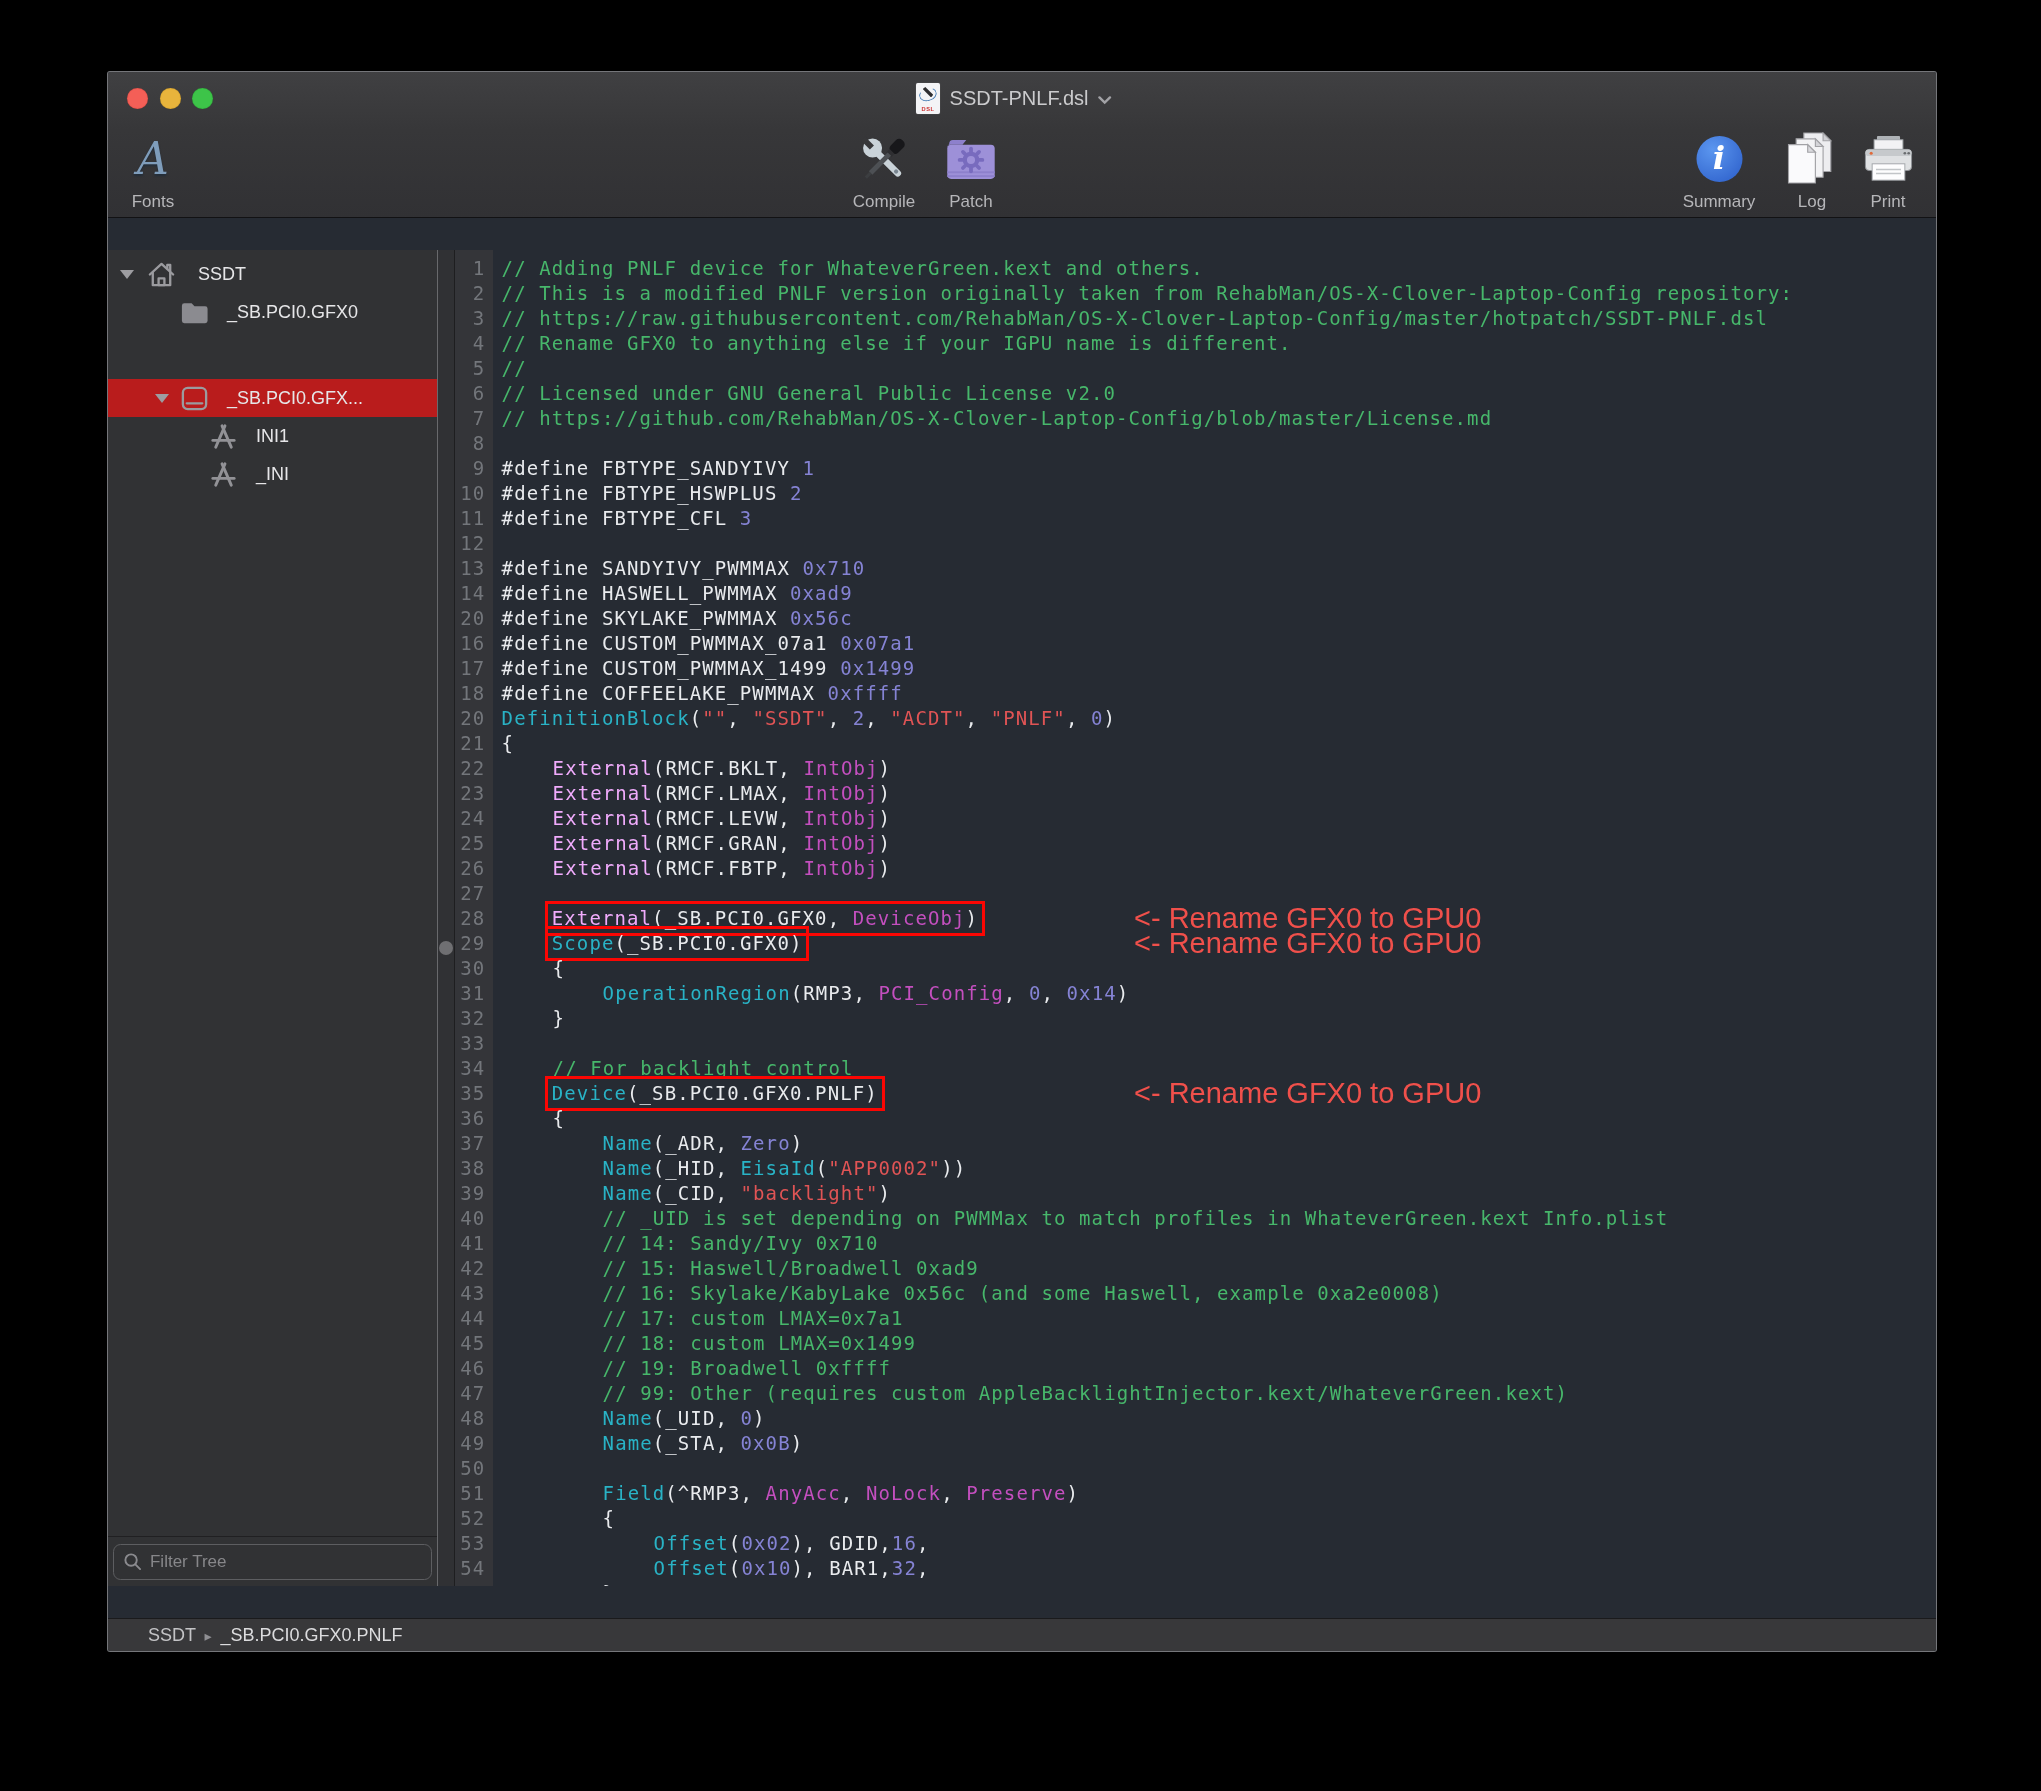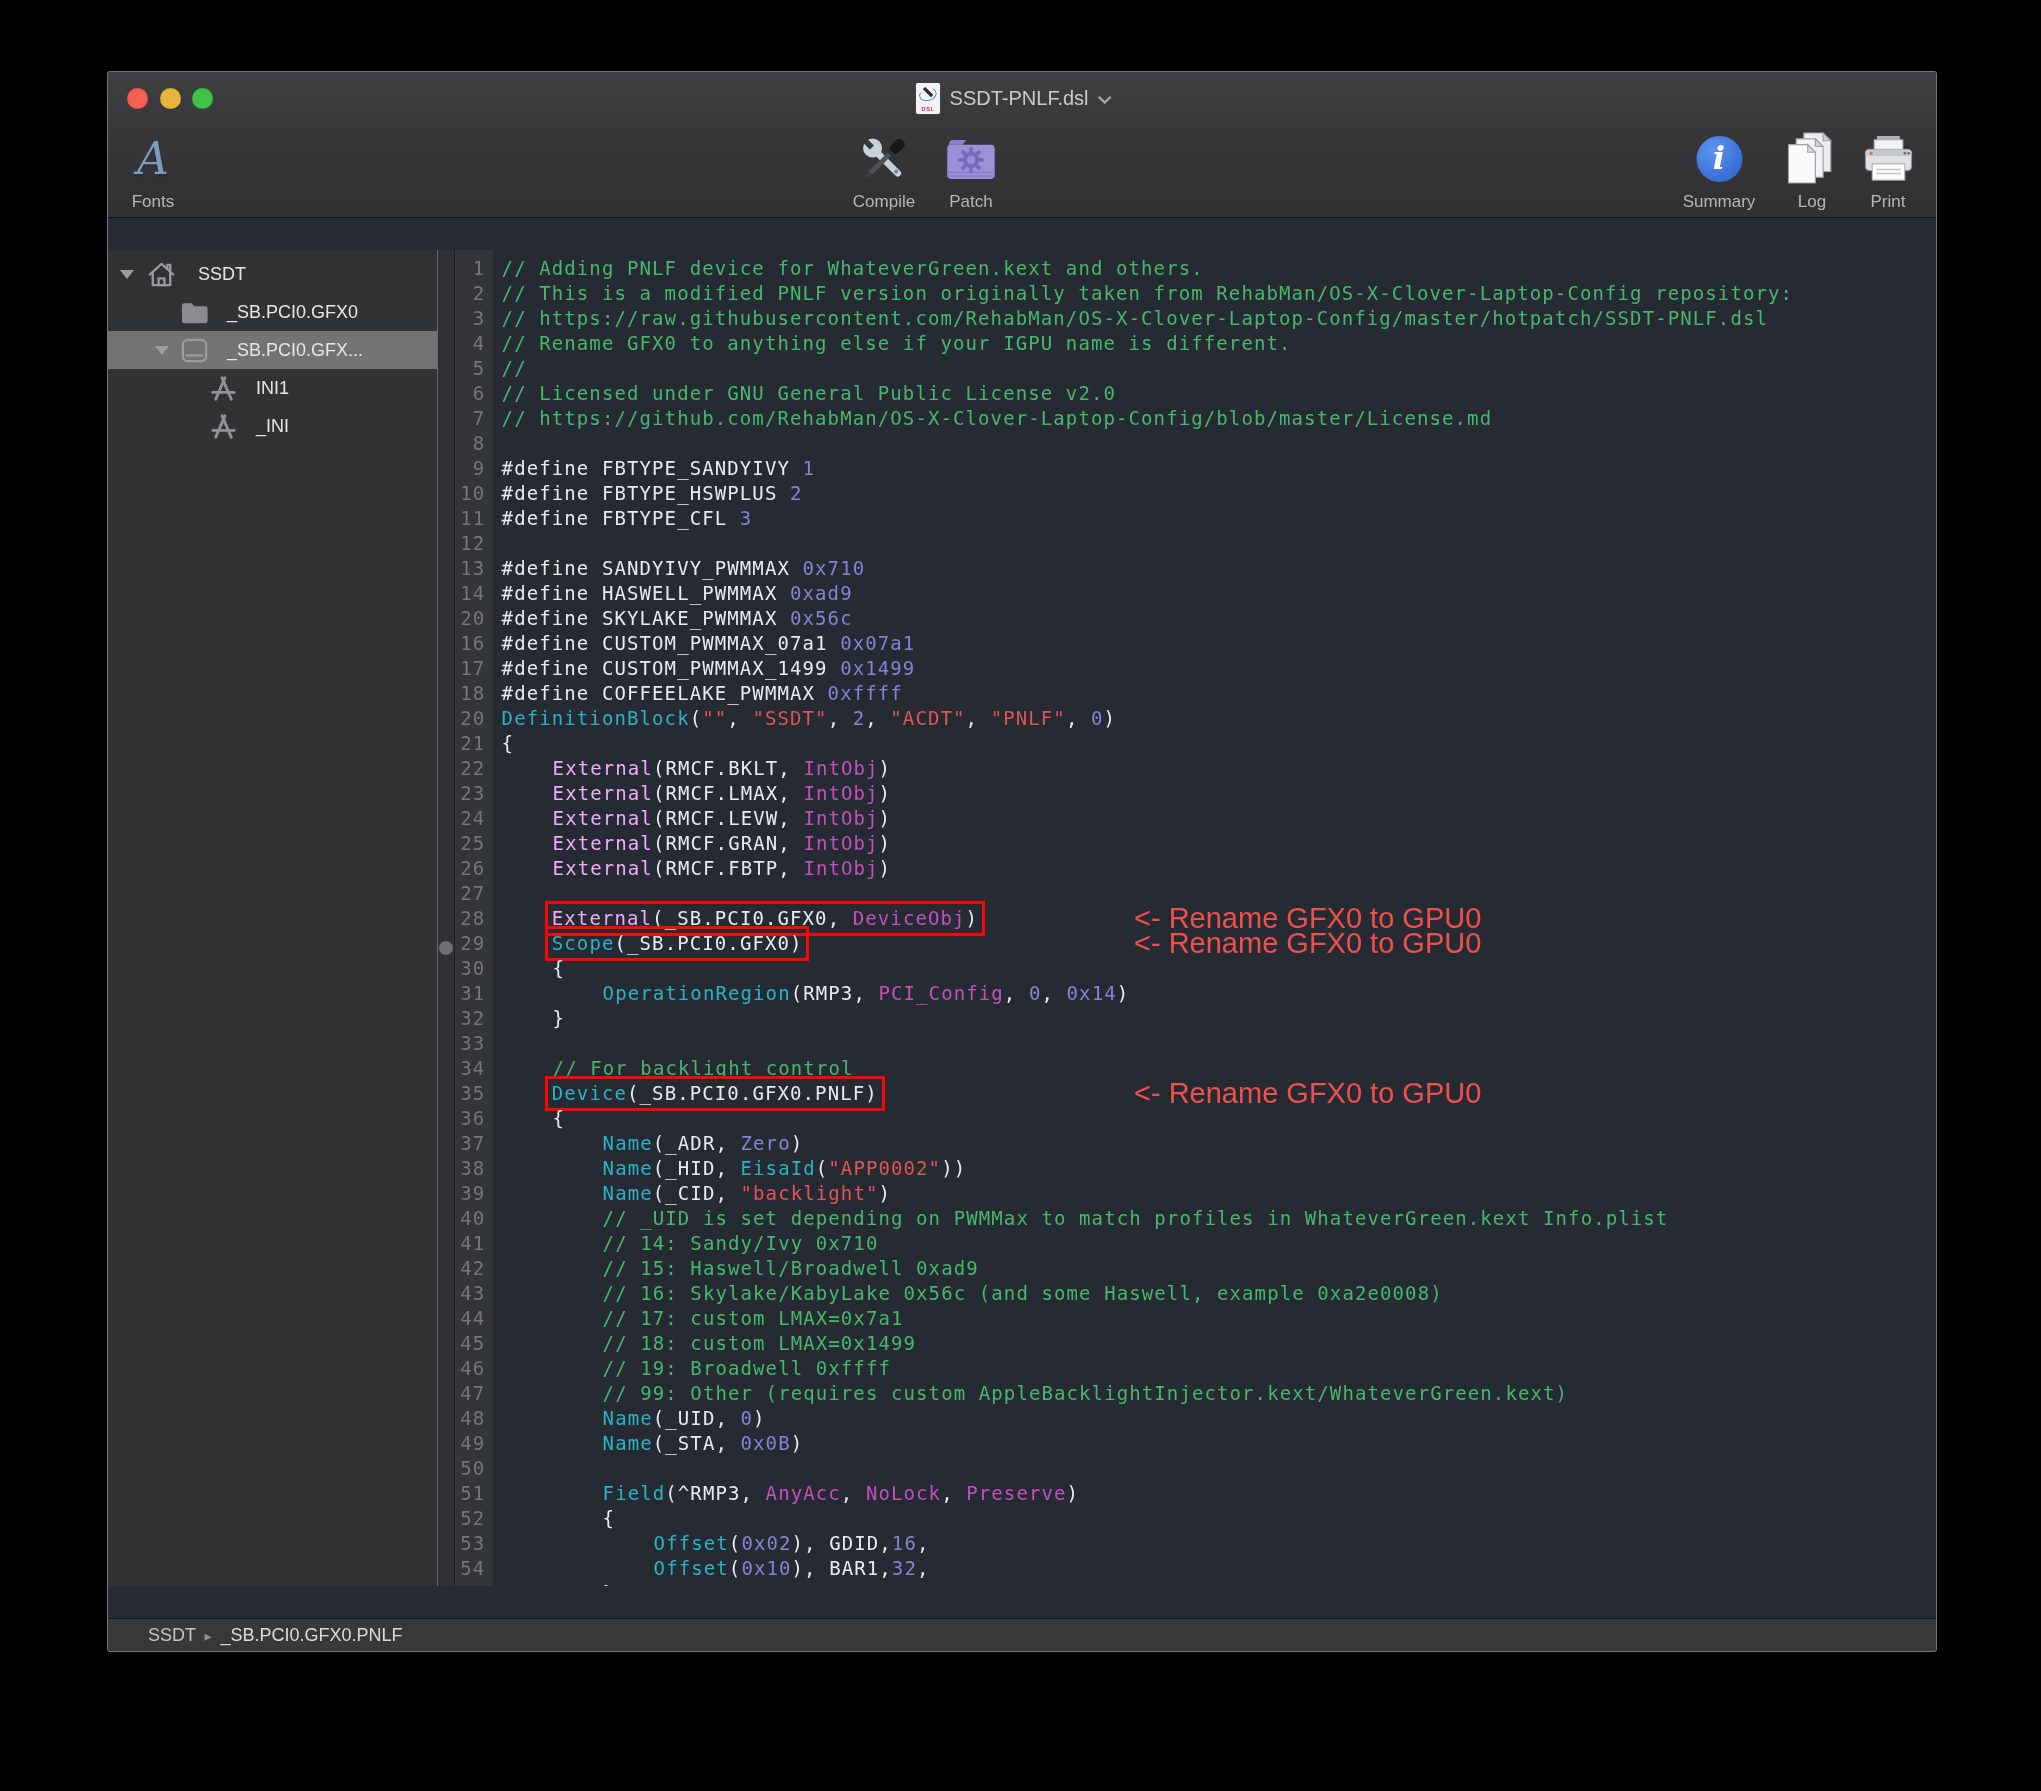--- a/index.html
+++ b/index.html
@@ -47,21 +47,21 @@
                 display:flex; align-items:center; justify-content:center; }
   .sum-i { font-family:"DejaVu Serif", serif; font-style:italic; font-weight:bold;
            font-size:32.5px; color:#fff; line-height:1; margin-top:-2.9px; }
 
   
   .main { flex:1 1 auto; display:flex; min-height:0; }
   .sidebar { flex:0 0 330px; background:#313234; border-right:1px solid #68696c;
              position:relative; }
   .tree { position:absolute; top:4.8px; left:0; right:0; }
   .trow { position:relative; height:38px; }
-  .trow.selected { background:#737373; }
+  .trow.selected { background:#b91c1c;margin-top:48px; }
   .disc { position:absolute; top:15.3px; width:0; height:0;
           border-left:7.6px solid transparent; border-right:7.6px solid transparent;
           border-top:9.6px solid #9d9da1; }
   .ticon { position:absolute; top:3.8px; }
   .tlabel { position:absolute; top:50%; transform:translateY(-50%);
             font-size:18px; color:#e6e6e8; white-space:nowrap; }
   .filterarea { position:absolute; left:0; right:0; bottom:0; height:50px;
                 border-top:1px solid #202022; }
   .filterbox { position:absolute; left:4.8px; right:4.8px; top:6.7px; height:36px;
                border:1.9px solid #5d5e61; border-radius:7.6px; background:#313234;
@@ -280,20 +280,29 @@
             <g stroke="#929296" stroke-width="3" stroke-linecap="round" fill="none">
               <path d="M8 27 L17.5 5"></path>
                 <path d="M24 27 L14.5 5"></path>
                 <path d="M5 20 H27"></path>
             </g>
           </svg>
           <span class="tlabel" style="left:148px">_INI</span>
         </div>
       </div>
 
+      <div class="filterarea">
+        <div class="filterbox">
+          <svg width="19" height="19" viewBox="0 0 20 20">
+            <circle cx="8.5" cy="8.5" r="6" fill="none" stroke="#8a8a8e" stroke-width="2"></circle>
+            <line x1="13" y1="13" x2="18" y2="18" stroke="#8a8a8e" stroke-width="2" stroke-linecap="round"></line>
+          </svg>
+          <input type="text" placeholder="Filter Tree" style="">
+        </div>
+      </div>
     </div>
 
     <div class="editor">
       <div class="col-strip"></div>
       <div class="col-gutter"></div>
       <div class="gutter-dot" style="top: 691px;"></div>
       <div class="code-lines">
           <div class="line"><span class="ln">1</span><span class="code"><span class="tok-c">// Adding PNLF device for WhateverGreen.kext and others.</span></span></div>
           <div class="line"><span class="ln">2</span><span class="code"><span class="tok-c">// This is a modified PNLF version originally taken from RehabMan/OS-X-Clover-Laptop-Config repository:</span></span></div>
           <div class="line"><span class="ln">3</span><span class="code"><span class="tok-c">// https://raw.githubusercontent.com/RehabMan/OS-X-Clover-Laptop-Config/master/hotpatch/SSDT-PNLF.dsl</span></span></div>

